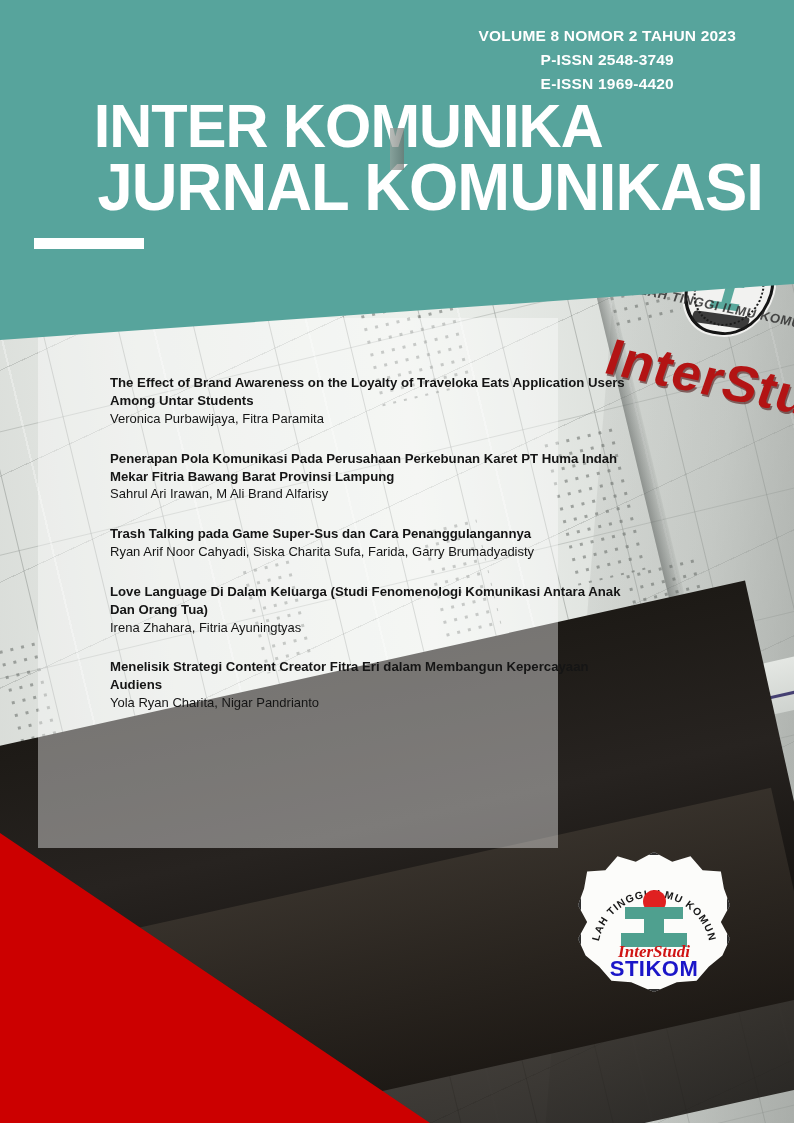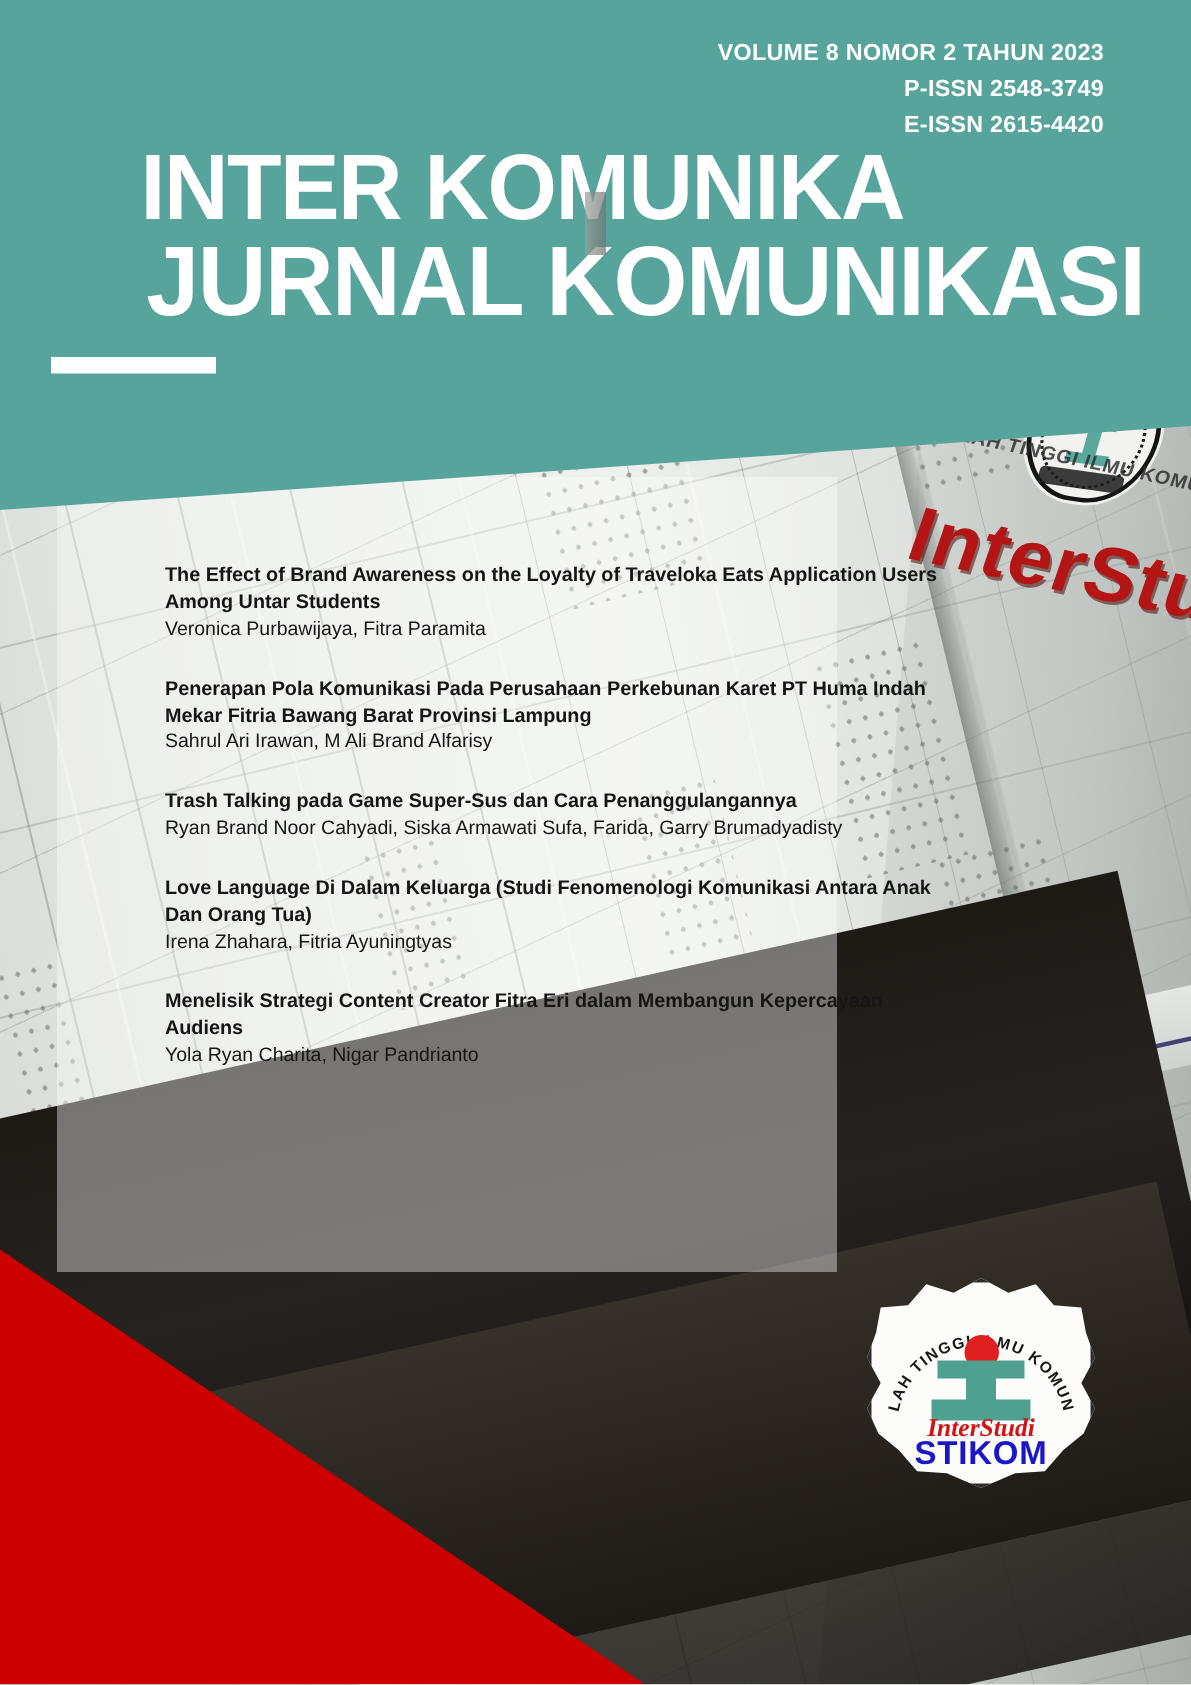--- a/index.html
+++ b/index.html
@@ -78,21 +78,21 @@
 
   
   .panel{position:absolute;left:38px;top:318px;width:520px;height:530px;
      background:rgba(255,255,255,.40);}
 
   
   .teal{position:absolute;left:0;top:0;width:794px;height:352px;
      background:#57a49c;
      clip-path:polygon(0 0,794px 0,794px 284px,0 340px);}
 
-  .issue{position:absolute;right:58px;top:24px;text-align:right;color:#fff;
+  .issue{position:absolute;right:58px;top:24px;text-align:center;color:#fff;
      font-size:15.5px;font-weight:700;line-height:1.55;letter-spacing:.2px;}
 
   .title{position:absolute;left:0;top:96px;width:794px;color:#fff;font-weight:700;padding-left:38px;}
   .title .l1{font-size:62px;line-height:.96;letter-spacing:-1px;padding-left:58px;
      transform:scaleX(.96);transform-origin:left center;}
   .title .l2{font-size:66px;line-height:.96;letter-spacing:-1px;padding-left:62px;
      transform:scaleX(.96);transform-origin:left center;}
   .rule{position:absolute;left:34px;top:238px;width:110px;height:11px;background:#fff;}
 
   
@@ -164,41 +164,41 @@
     <div class="canopy2"></div>
   </div>
 
   <div class="panel"></div>
 
   <div class="teal"></div>
 
   <div class="issue">
     <div>VOLUME 8 NOMOR 2 TAHUN 2023</div>
     <div>P-ISSN 2548-3749</div>
-    <div>E-ISSN 2615-4420</div>
+    <div>E-ISSN 1969-4420</div>
   </div>
 
   <div class="title">
     <div class="l1">INTER KOMUNIKA</div>
     <div class="l2">JURNAL KOMUNIKASI</div>
   </div>
   <div class="rule"></div>
 
   <div class="articles">
     <div class="article">
       <div class="art-title">The Effect of Brand Awareness on the Loyalty of Traveloka Eats Application  Users Among Untar Students</div>
       <div class="art-authors">Veronica Purbawijaya, Fitra Paramita</div>
     </div>
     <div class="article">
       <div class="art-title">Penerapan Pola Komunikasi Pada Perusahaan Perkebunan Karet PT Huma Indah Mekar Fitria Bawang Barat Provinsi Lampung</div>
       <div class="art-authors">Sahrul Ari Irawan, M Ali Brand Alfarisy</div>
     </div>
     <div class="article">
       <div class="art-title">Trash Talking pada Game Super-Sus dan Cara Penanggulangannya</div>
-      <div class="art-authors">Ryan Brand Noor Cahyadi, Siska Armawati Sufa, Farida, Garry Brumadyadisty</div>
+      <div class="art-authors">Ryan Arif Noor Cahyadi, Siska Charita Sufa, Farida, Garry Brumadyadisty</div>
     </div>
     <div class="article">
       <div class="art-title">Love Language Di Dalam Keluarga (Studi Fenomenologi Komunikasi Antara Anak Dan Orang Tua)</div>
       <div class="art-authors">Irena Zhahara, Fitria Ayuningtyas</div>
     </div>
     <div class="article">
       <div class="art-title">Menelisik Strategi Content Creator Fitra Eri dalam Membangun Kepercayaan Audiens</div>
       <div class="art-authors">Yola Ryan Charita, Nigar Pandrianto</div>
     </div>
   </div>

